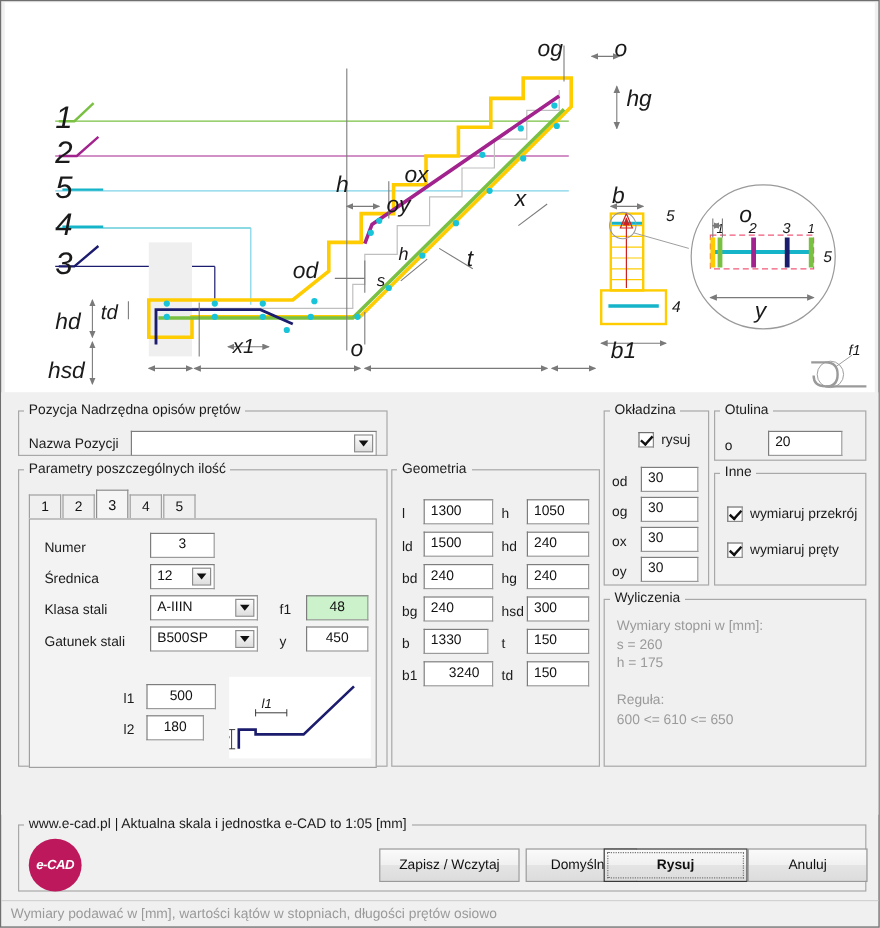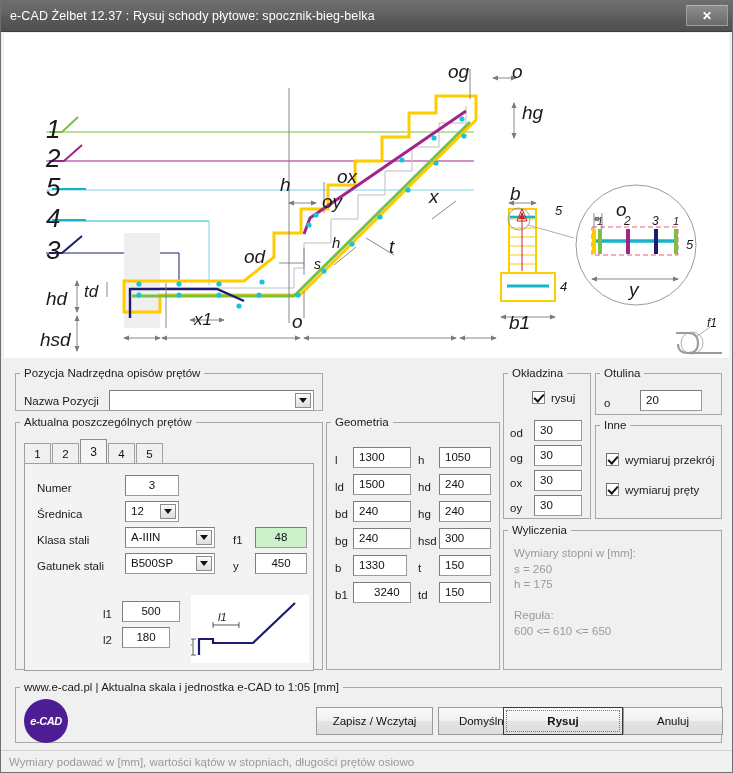--- a/index.html
+++ b/index.html
@@ -141,37 +141,33 @@
     border:1px dotted #777;
   }
   .statusbar{
     position:absolute;left:0;right:0;bottom:0;height:22px;
     border-top:1px solid #d2d2d2;
     font-size:11.5px;color:#9a9a9a;
     display:flex;align-items:center;padding-left:8px;box-sizing:border-box;
   }
   .logo{
     position:absolute;width:44px;height:44px;border-radius:50%;
-    background:#4c1d95;display:flex;align-items:center;justify-content:center;
+    background:#be185d;display:flex;align-items:center;justify-content:center;
   }
   .logo span{
     color:#fff;font-size:11px;font-weight:bold;font-style:italic;letter-spacing:-0.4px;
     font-family:"Liberation Sans", sans-serif;
   }
   .dimtxt{font-family:"Liberation Sans",sans-serif;font-style:italic;fill:#1a1a1a;}
 </style>
 </head>
 <body>
 
 <div class="window">
 
-  <div class="titlebar">
-    <div class="title">e-CAD Żelbet 12.37 : Rysuj schody płytowe: spocznik-bieg-belka</div>
-    <div class="closebtn">✕</div>
-  </div>
 
   <div class="canvas-wrap">
     <svg width="727" height="325" viewBox="0 0 727 325" xmlns="http://www.w3.org/2000/svg">
       <defs>
         <marker id="ar" markerWidth="7" markerHeight="7" refX="6" refY="3" orient="auto">
           <path d="M0,0 L7,3 L0,6 z" fill="#7a7a7a"></path>
         </marker>
         <marker id="arr" markerWidth="7" markerHeight="7" refX="1" refY="3" orient="auto">
           <path d="M7,0 L0,3 L7,6 z" fill="#7a7a7a"></path>
         </marker>
@@ -367,21 +363,21 @@
     <fieldset class="grp" style="left:14px;top:9px;width:306px;height:42px;">
       <legend>Pozycja Nadrzędna opisów prętów</legend>
       <label class="fl" style="left:8px;top:16px;">Nazwa Pozycji</label>
       <div class="cb" style="left:93px;top:11px;width:205px;">
         <span class="cbtext"></span>
         <span class="arrow"></span>
       </div>
     </fieldset>
 
     <fieldset class="grp" style="left:14px;top:58px;width:306px;height:252px;">
-      <legend>Aktualna poszczególnych prętów</legend>
+      <legend>Parametry poszczególnych ilość</legend>
 
       <div class="tabstrip" style="left:8px;top:11px;">
         <div class="tab">1</div>
         <div class="tab">2</div>
         <div class="tab sel">3</div>
         <div class="tab">4</div>
         <div class="tab">5</div>
       </div>
 
       <div class="tabbody" style="left:8px;top:35px;width:290px;height:208px;">

